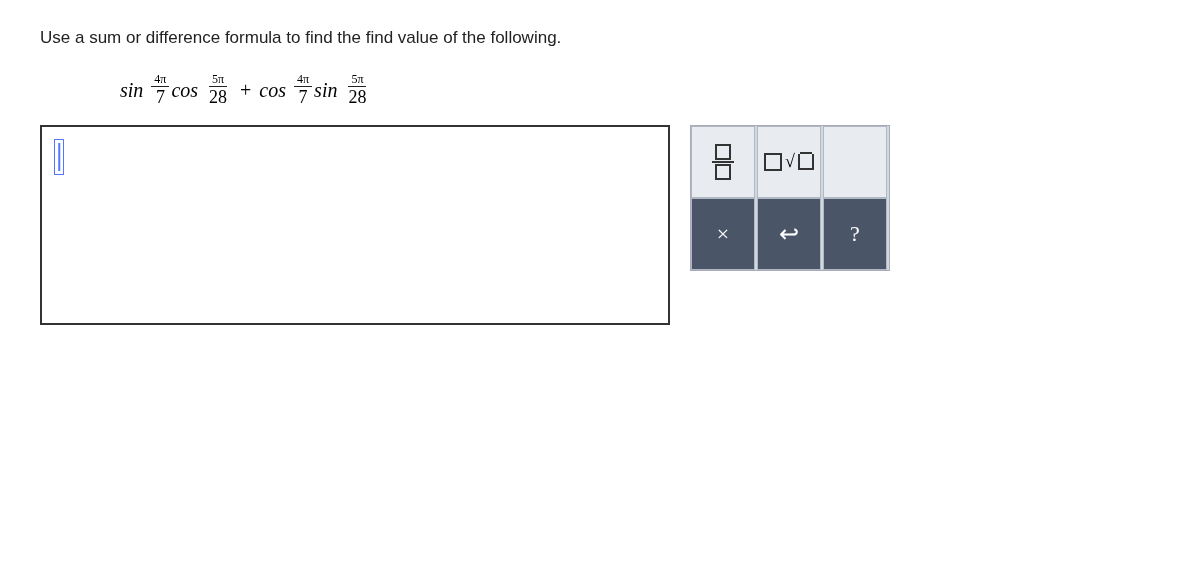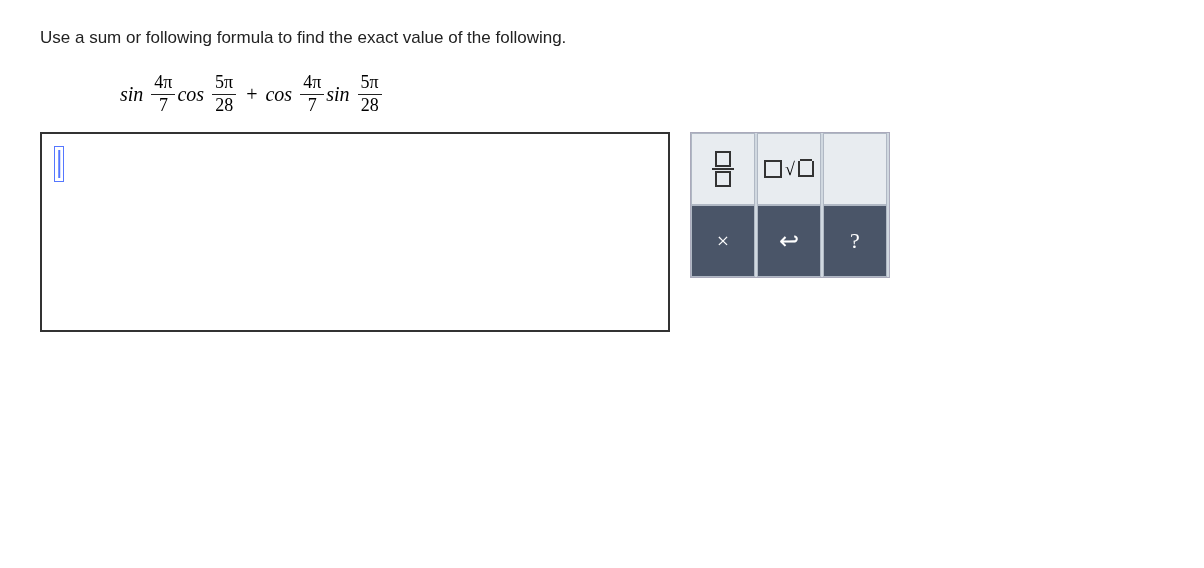--- a/index.html
+++ b/index.html
@@ -42,21 +42,21 @@
       display: inline-flex;
       flex-direction: column;
       align-items: center;
       margin: 0 2px;
       vertical-align: middle;
     }
 
     .frac .num {
       border-bottom: 1.5px solid #222;
       padding: 0 3px;
-      font-size: 18px;
+      font-size: 12px;
       line-height: 1.2;
     }
 
     .frac .den {
       padding: 0 3px;
       font-size: 18px;
       line-height: 1.2;
     }
 
     .op {
@@ -172,21 +172,21 @@
     .undo-icon {
       font-size: 24px;
       color: #fff;
     }
   </style>
 </head>
 <body>
 
 <div class="page-container">
 
-  <div class="instruction">Use a sum or following formula to find the exact value of the following.</div>
+  <div class="instruction">Use a sum or difference formula to find the find value of the following.</div>
 
   <div class="formula-area">
 
     <span class="term">
       <span class="trig">sin</span>
       <span class="frac">
         <span class="num">4π</span>
         <span class="den">7</span>
       </span>
     </span>

